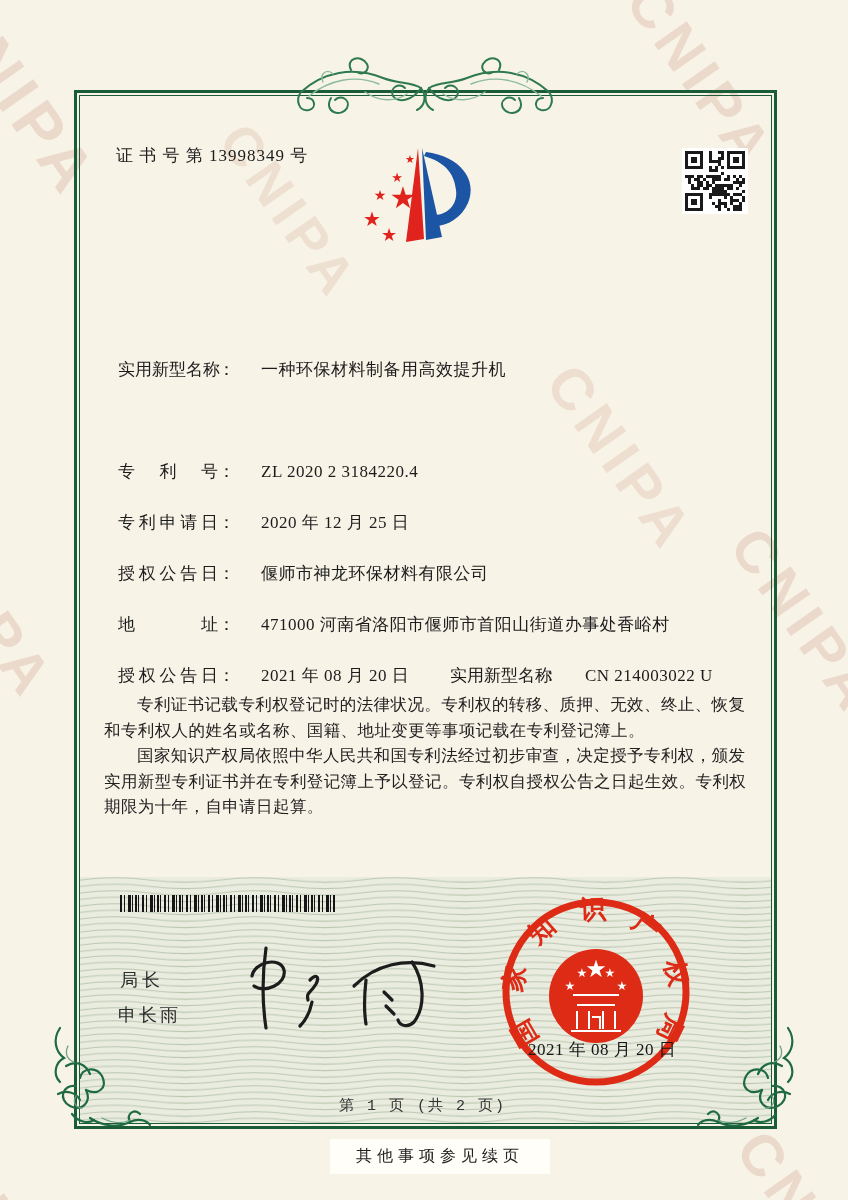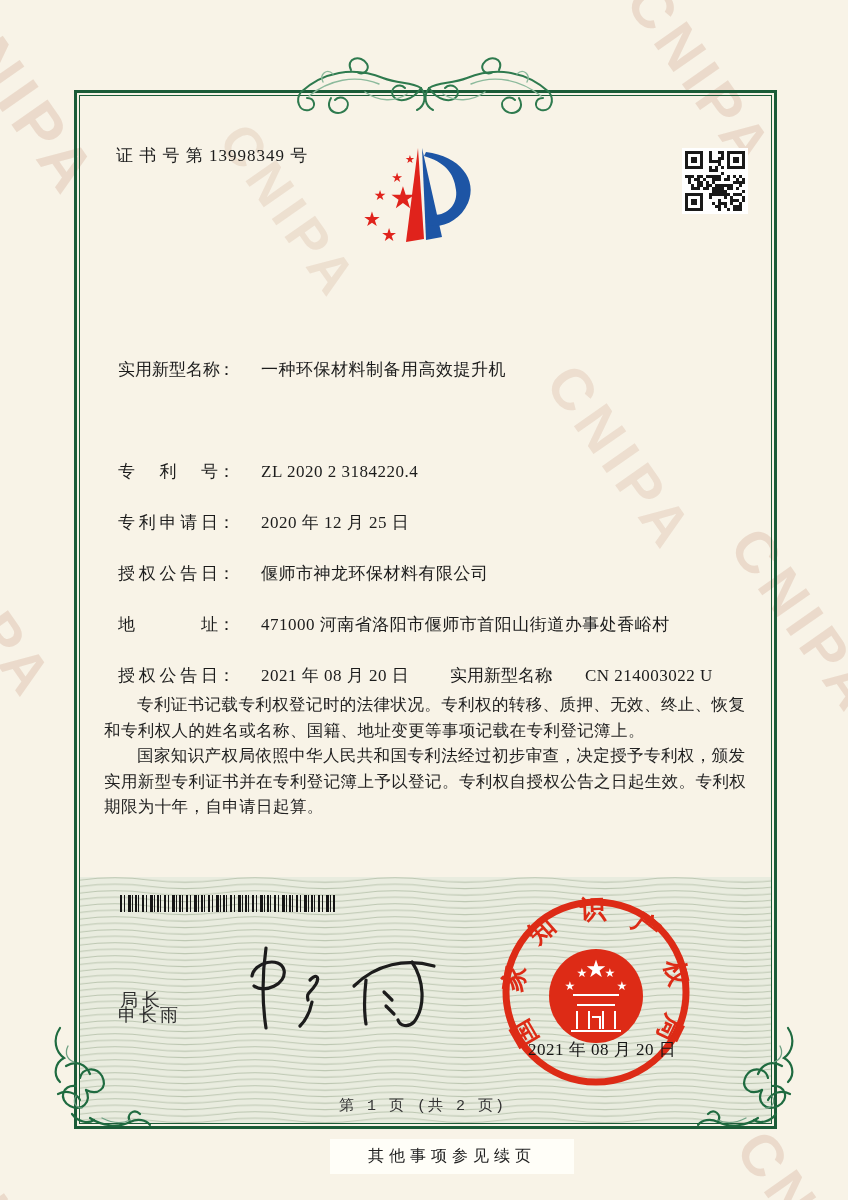--- a/index.html
+++ b/index.html
@@ -62,31 +62,31 @@
   .barcode{
     position:absolute; left:120px; top:895px; width:216px; height:17px; z-index:3;
     background:repeating-linear-gradient(90deg,
       #151515 0 2px, rgba(0,0,0,0) 2px 4px,
       #151515 4px 5px, rgba(0,0,0,0) 5px 8px,
       #151515 8px 11px, rgba(0,0,0,0) 11px 12px,
       #151515 12px 13px, rgba(0,0,0,0) 13px 15px,
       #151515 15px 17px, rgba(0,0,0,0) 17px 18px,
       #151515 18px 19px, rgba(0,0,0,0) 19px 22px);
   }
-  .director-title{position:absolute; left:120px; top:988px; z-index:3;
+  .director-title{position:absolute; left:120px; top:968px; z-index:3;
     font-family:Liberation Serif, serif; font-size:18px; letter-spacing:4px; color:#2b2b2b;}
   .director-name{position:absolute; left:118px; top:1003px; z-index:3;
     font-family:"Liberation Sans","DejaVu Sans",sans-serif; font-size:18px; letter-spacing:3px; color:#2b2b2b;}
   .signature{position:absolute; left:236px; top:936px; z-index:3;}
   .seal{position:absolute; left:497px; top:893px; z-index:3;}
   .seal-date{position:absolute; left:528px; top:1038px; z-index:4; font-size:17px; letter-spacing:0.5px; color:#161616;}
   .page-info{position:absolute; left:74px; top:1096px; width:697px; text-align:center;
     font-size:15px; letter-spacing:2px; color:#333; z-index:3;font-family:Liberation Mono, monospace;}
   .note-box{position:absolute; left:330px; top:1139px; z-index:3; background:#fffef8;
-    padding:7px 38px; font-size:16px; letter-spacing:5px; color:#222;}
+    padding:7px 26px; font-size:16px; letter-spacing:5px; color:#222;}
 </style>
 </head>
 <body>
 
 <div class="page">
 
   <div class="wm wm1">CNIPA</div>
   <div class="wm wm2">CNIPA</div>
   <div class="wm wm3">CNIPA</div>
   <div class="wm wm4">CNIPA</div>

